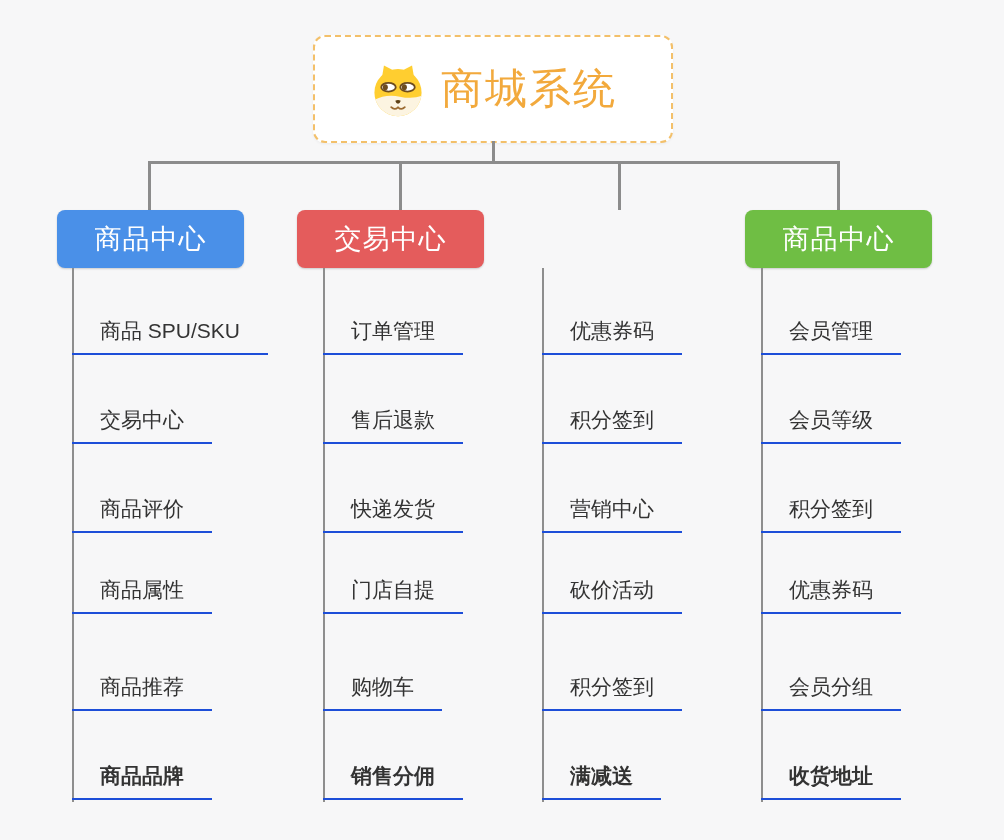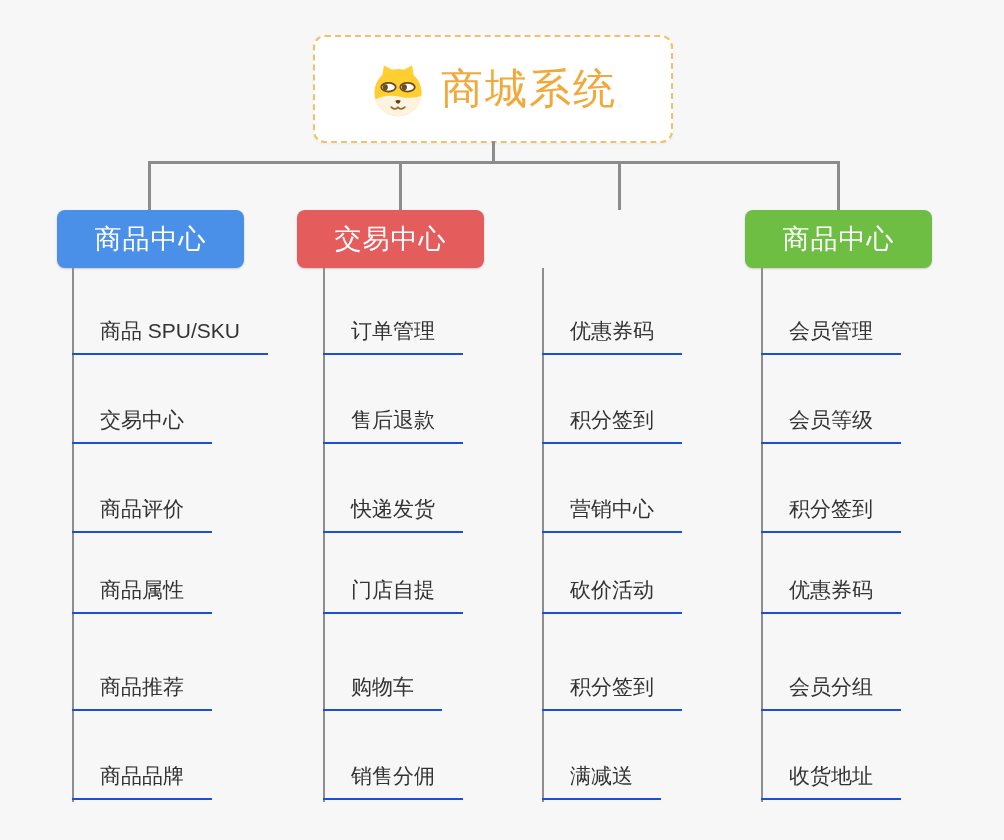--- a/index.html
+++ b/index.html
@@ -91,21 +91,21 @@
     line-height: 26px;
     color: #333333;
     white-space: nowrap;
     cursor: default;
   }
   .si-0 { top: 50px;  }
   .si-1 { top: 139px; }
   .si-2 { top: 228px; }
   .si-3 { top: 309px; }
   .si-4 { top: 406px; }
-  .si-5 { top: 495px; }
+  .si-5 { top: 495px; font-weight: bold; }
 </style>
 </head>
 <body>
 
 <div class="canvas" style="background-color: rgb(247, 247, 248);">
 
   <div class="root-node" style="border-color: rgb(243, 192, 106);">
     <svg class="dog-icon" viewBox="0 0 64 64">
       <path d="M13 27 L16.5 6 L31 13.5 Z" fill="#FFCE30"></path>
       <path d="M51 27 L47.5 6 L33 13.5 Z" fill="#FFCE30"></path>

